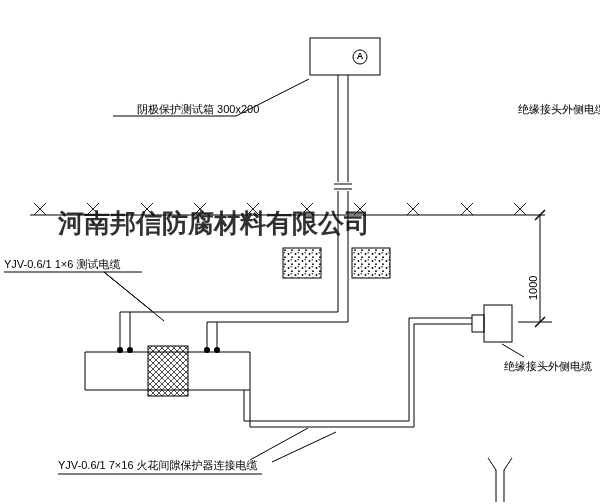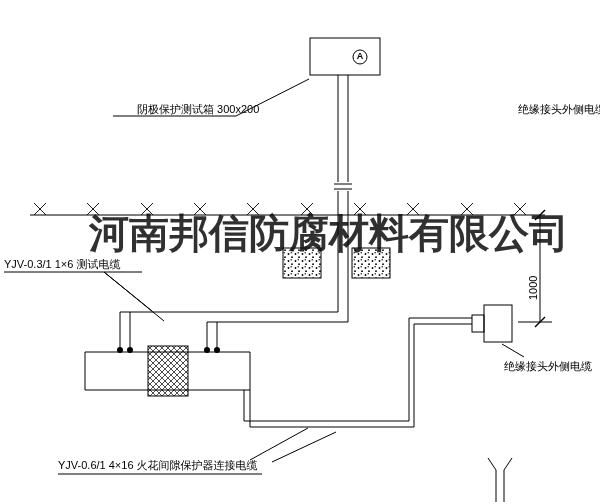--- a/index.html
+++ b/index.html
@@ -16,22 +16,22 @@
     position:absolute;left:353px;top:51px;width:14px;text-align:center;
     font-size:9px;font-weight:bold;
   }
   .dim-lbl{
     position:absolute;left:527px;top:300px;font-size:11px;
     transform:rotate(-90deg);transform-origin:0 0;white-space:nowrap;
   }
   .watermark{
     position:absolute;left:58px;top:206px;
     font-family:Liberation Sans, sans-serif;
-    font-size:40px;font-weight:bold;letter-spacing:0px;
-    color:rgba(12,12,12,0.85);white-space:nowrap;margin-left:31px;
+    font-size:26px;font-weight:bold;letter-spacing:0px;
+    color:rgba(12,12,12,0.85);white-space:nowrap;
   }
 </style>
 </head>
 <body>
 
 <div class="canvas">
 
   <svg width="600" height="504" viewBox="0 0 600 504">
     <defs>
       <pattern id="stipple" width="7" height="7" patternUnits="userSpaceOnUse">
@@ -132,25 +132,25 @@
         <path d="M496,502 V470 L488,458"></path>
         <path d="M504,502 V470 L512,458"></path>
       </g>
     </g>
   </svg>
 
   <div class="lbl" style="left:113px;top:103px;margin-left:24px;">阴极保护测试箱 300x200</div>
 
   <div class="lbl" style="left:518px;top:103px;">绝缘接头外侧电缆</div>
 
-  <div class="lbl" style="left:4px;top:258px;">YJV-0.3/1 1×6  测试电缆</div>
+  <div class="lbl" style="left:4px;top:258px;">YJV-0.6/1 1×6  测试电缆</div>
 
   <div class="lbl" style="left:504px;top:360px;">绝缘接头外侧电缆</div>
 
-  <div class="lbl" style="left:58px;top:459px;">YJV-0.6/1 4×16  火花间隙保护器连接电缆</div>
+  <div class="lbl" style="left:58px;top:459px;">YJV-0.6/1 7×16  火花间隙保护器连接电缆</div>
 
   <div class="dim-lbl">1000</div>
 
   <div class="ammeter-lbl">A</div>
 
   <div class="watermark">河南邦信防腐材料有限公司</div>
 
 </div>
 
 </body></html>

